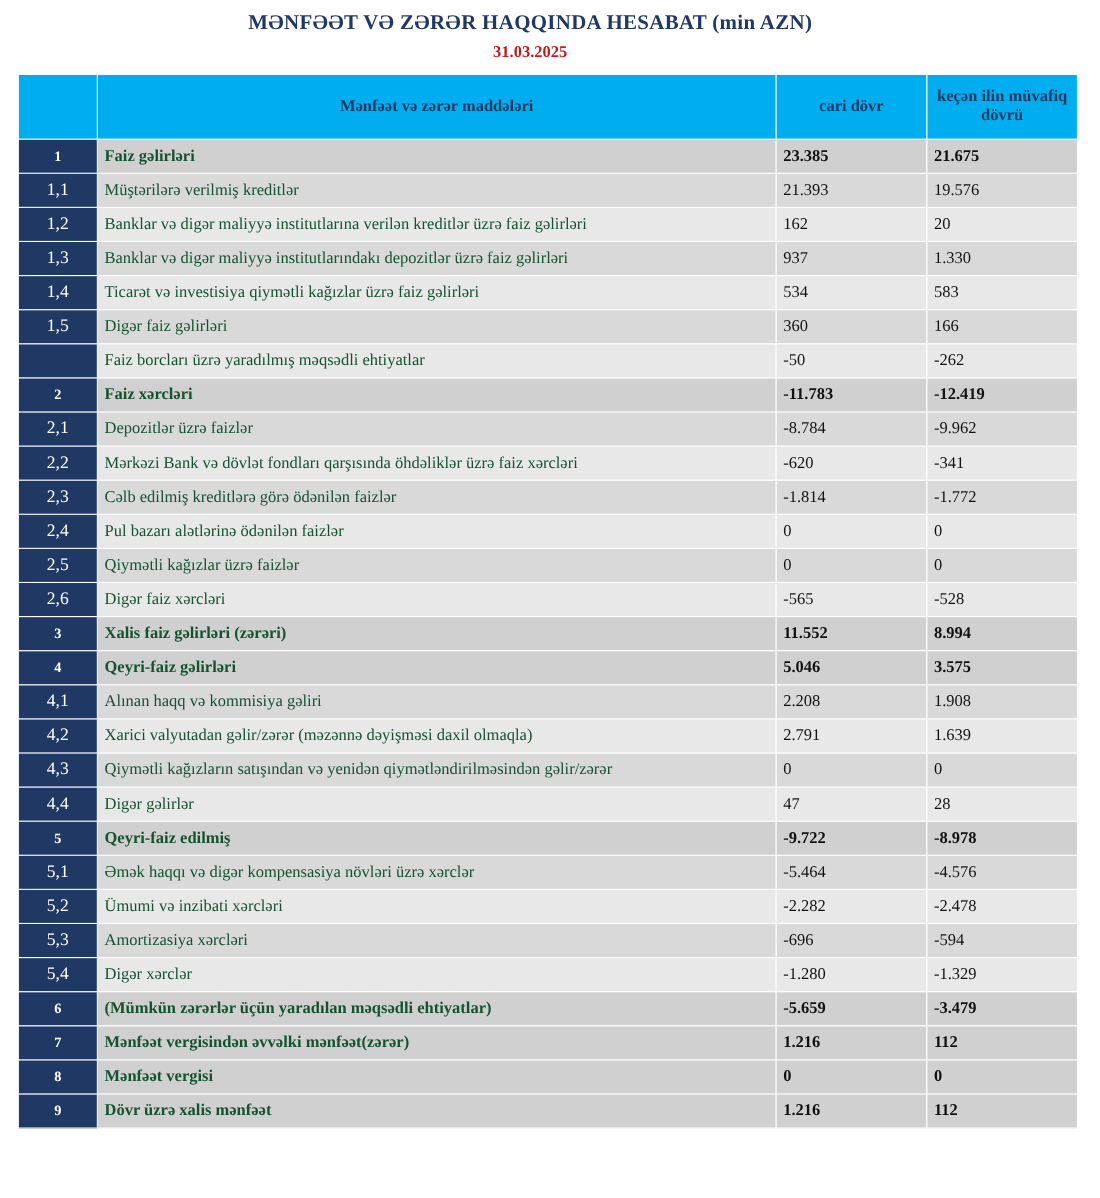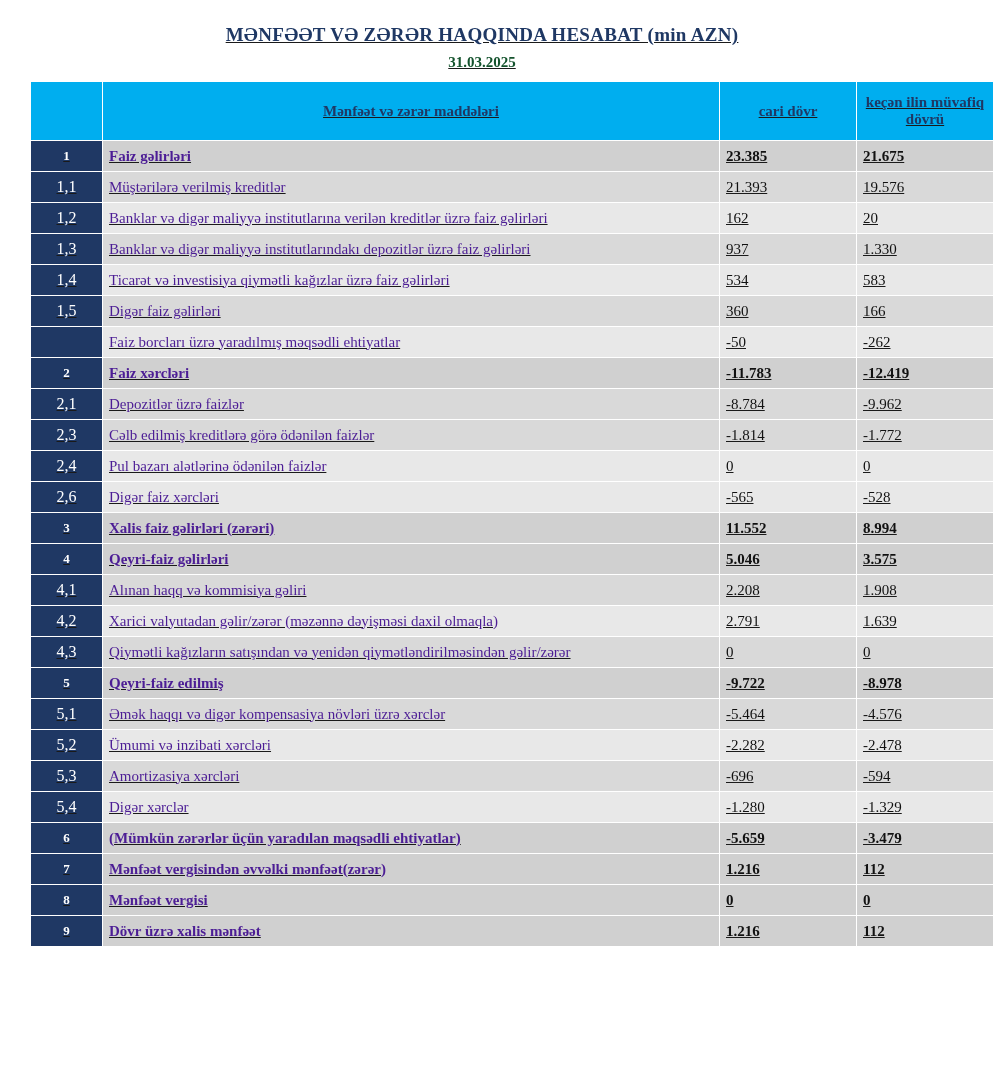--- a/index.html
+++ b/index.html
@@ -10,38 +10,37 @@
   body {
     width: 1000px;
     height: 1089px;
     font-family: "Liberation Serif", serif;
     color: #1a1a1a;
     overflow: hidden;
   }
   .page {
     width: 964px;
     box-sizing: border-box;
-    padding: 16px;
-    text-decoration: underline;
+    padding: 2px;
   }
   .doc-title {
     text-align: center;
     font-family: "Liberation Serif", serif;
     font-weight: bold;
     font-size: 19px;
     color: #1F3864;
     letter-spacing: 0.3px;
     padding-top: 8px;
   }
   .doc-date {
     text-align: center;
     font-family: "Liberation Serif", serif;
     font-weight: bold;
     font-size: 15px;
-    color: #14532d;
+    color: #b91c1c;
     padding-top: 8px;
     padding-bottom: 10px;
   }
   table.report {
     border-collapse: collapse;
     width: 963px;
     margin-left: 14px;
     table-layout: fixed;
   }
   table.report col.c-num { width: 72px; }
@@ -73,21 +72,21 @@
   }
   td.num {
     background: #1F3864;
     color: #ffffff;
     text-align: center;
     font-size: 16px;
     font-family: "Liberation Serif", serif;
   }
   td.item {
     text-align: left;
-    color: #4c1d95;
+    color: #14532d;
   }
   td.val {
     color: #111111;
     padding-right: 14px;
   }
   
   tr.sub td.item, tr.sub td.val { background: #D9D9D9; }
   tr.sub.alt td.item, tr.sub.alt td.val { background: #E8E8E8; }
   tr.main td.item, tr.main td.val {
     background: #D0D0D0;
@@ -166,32 +165,44 @@
           <td class="item">Faiz xərcləri</td>
           <td class="val">-11.783</td>
           <td class="val">-12.419</td>
         </tr>
         <tr class="sub">
           <td class="num">2,1</td>
           <td class="item">Depozitlər üzrə faizlər</td>
           <td class="val">-8.784</td>
           <td class="val">-9.962</td>
         </tr>
+        <tr class="sub alt">
+          <td class="num">2,2</td>
+          <td class="item">Mərkəzi Bank və dövlət fondları qarşısında öhdəliklər üzrə faiz xərcləri</td>
+          <td class="val">-620</td>
+          <td class="val">-341</td>
+        </tr>
         <tr class="sub">
           <td class="num">2,3</td>
           <td class="item">Cəlb edilmiş kreditlərə görə ödənilən faizlər</td>
           <td class="val">-1.814</td>
           <td class="val">-1.772</td>
         </tr>
         <tr class="sub alt">
           <td class="num">2,4</td>
           <td class="item">Pul bazarı alətlərinə ödənilən faizlər</td>
           <td class="val">0</td>
           <td class="val">0</td>
         </tr>
+        <tr class="sub">
+          <td class="num">2,5</td>
+          <td class="item">Qiymətli kağızlar üzrə faizlər</td>
+          <td class="val">0</td>
+          <td class="val">0</td>
+        </tr>
         <tr class="sub alt">
           <td class="num">2,6</td>
           <td class="item">Digər faiz xərcləri</td>
           <td class="val">-565</td>
           <td class="val">-528</td>
         </tr>
         <tr class="main">
           <td class="num">3</td>
           <td class="item">Xalis faiz gəlirləri (zərəri)</td>
           <td class="val">11.552</td>
@@ -214,20 +225,26 @@
           <td class="item">Xarici valyutadan gəlir/zərər (məzənnə dəyişməsi daxil olmaqla)</td>
           <td class="val">2.791</td>
           <td class="val">1.639</td>
         </tr>
         <tr class="sub">
           <td class="num">4,3</td>
           <td class="item">Qiymətli kağızların satışından və yenidən qiymətləndirilməsindən gəlir/zərər</td>
           <td class="val">0</td>
           <td class="val">0</td>
         </tr>
+        <tr class="sub alt">
+          <td class="num">4,4</td>
+          <td class="item">Digər gəlirlər</td>
+          <td class="val">47</td>
+          <td class="val">28</td>
+        </tr>
         <tr class="main">
           <td class="num">5</td>
           <td class="item">Qeyri-faiz edilmiş</td>
           <td class="val">-9.722</td>
           <td class="val">-8.978</td>
         </tr>
         <tr class="sub">
           <td class="num">5,1</td>
           <td class="item">Əmək haqqı və digər kompensasiya növləri üzrə xərclər</td>
           <td class="val">-5.464</td>

